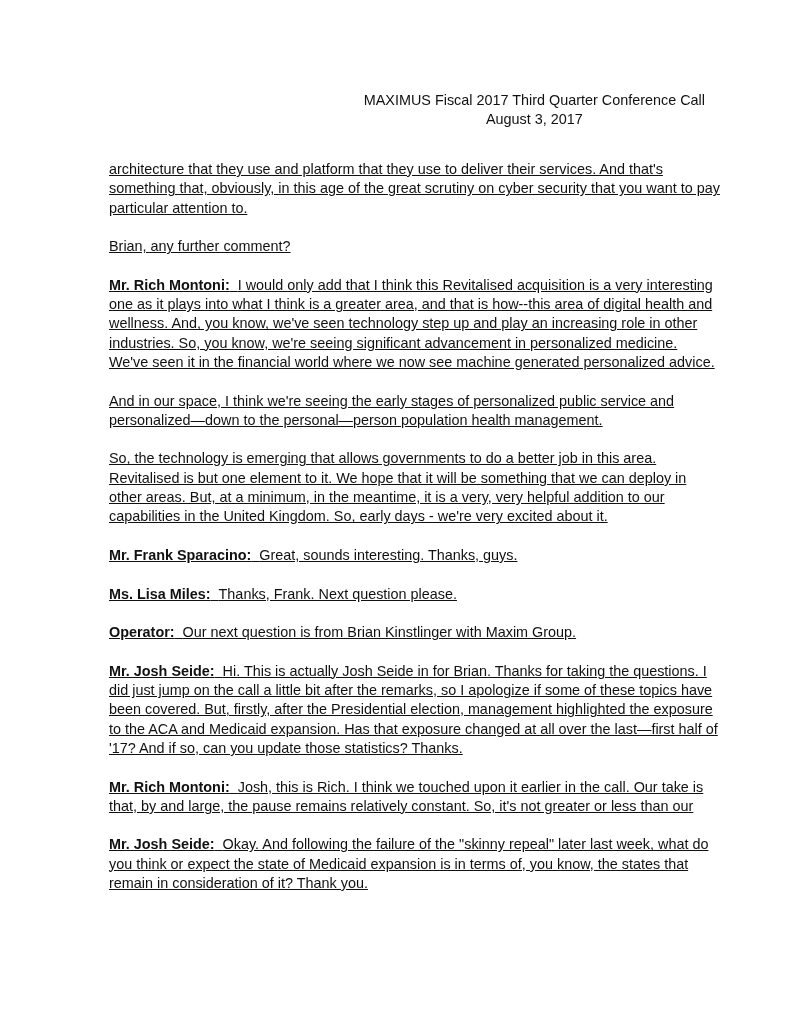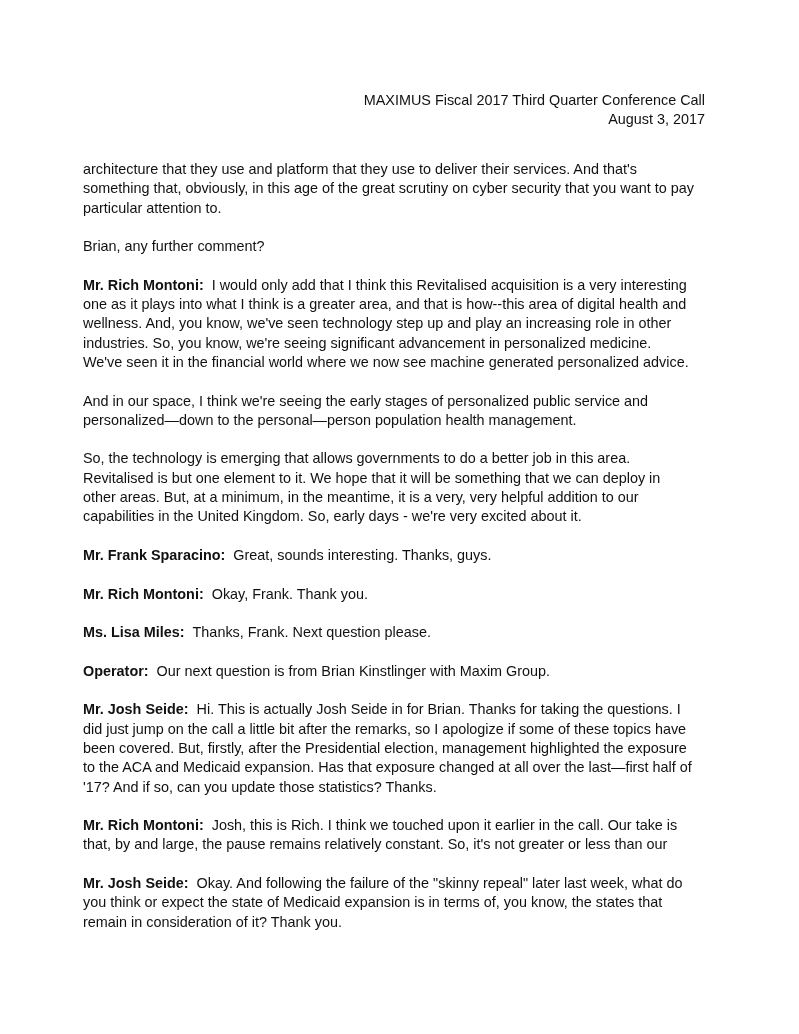--- a/index.html
+++ b/index.html
@@ -1,21 +1,21 @@
 <!DOCTYPE html>
 <html><head>
   <meta charset="utf-8">
   <style>
     html, body { margin: 0; padding: 0; background: #ffffff; }
     body { width: 799px; height: 1034px; position: relative; overflow: hidden;
       font-family: "Liberation Sans", sans-serif; color: #111111; }
-    .header { position: absolute; right: 94px; top: 91px; text-align: right;
+    .header { position: absolute; right: 94px; top: 91px; text-align: center;
       font-size: 14.4px; line-height: 19.3px; }
-    .content { position: absolute; left: 83px; top: 160px; width: 640px;
-      font-size: 14.4px; line-height: 19.3px; }
+    .content { position: absolute; left: 109px; top: 160px; width: 640px;
+      font-size: 14.4px; line-height: 19.3px; text-decoration: underline; }
     .para { margin: 0 0 19.3px 0; white-space: nowrap; }
     .speaker { font-weight: bold; margin-top: 8px; }
     .line { display: block; }
   </style>
 </head>
 <body>
 
 <div class="header">
   <div>MAXIMUS Fiscal 2017 Third Quarter Conference Call</div>
   <div>August 3, 2017</div>
@@ -44,23 +44,20 @@
     <p class="para">
       <span class="line"><span>So, the technology is emerging that allows governments to do a better job in this area.</span></span>
       <span class="line"><span>Revitalised is but one element to it. We hope that it will be something that we can deploy in</span></span>
       <span class="line"><span>other areas. But, at a minimum, in the meantime, it is a very, very helpful addition to our</span></span>
       <span class="line"><span>capabilities in the United Kingdom. So, early days - we're very excited about it.</span></span>
     </p>
     <p class="para">
       <span class="line"><span class="speaker">Mr. Frank Sparacino:</span>&nbsp;&nbsp;<span>Great, sounds interesting. Thanks, guys.</span></span>
     </p>
     <p class="para">
-      <span class="line"><span class="speaker">Mr. Rich Montoni:</span>&nbsp;&nbsp;<span>Okay, Frank. Thank you.</span></span>
-    </p>
-    <p class="para">
       <span class="line"><span class="speaker">Ms. Lisa Miles:</span>&nbsp;&nbsp;<span>Thanks, Frank. Next question please.</span></span>
     </p>
     <p class="para">
       <span class="line"><span class="speaker">Operator:</span>&nbsp;&nbsp;<span>Our next question is from Brian Kinstlinger with Maxim Group.</span></span>
     </p>
     <p class="para">
       <span class="line"><span class="speaker">Mr. Josh Seide:</span>&nbsp;&nbsp;<span>Hi. This is actually Josh Seide in for Brian. Thanks for taking the questions. I</span></span>
       <span class="line"><span>did just jump on the call a little bit after the remarks, so I apologize if some of these topics have</span></span>
       <span class="line"><span>been covered. But, firstly, after the Presidential election, management highlighted the exposure</span></span>
       <span class="line"><span>to the ACA and Medicaid expansion. Has that exposure changed at all over the last—first half of</span></span>

